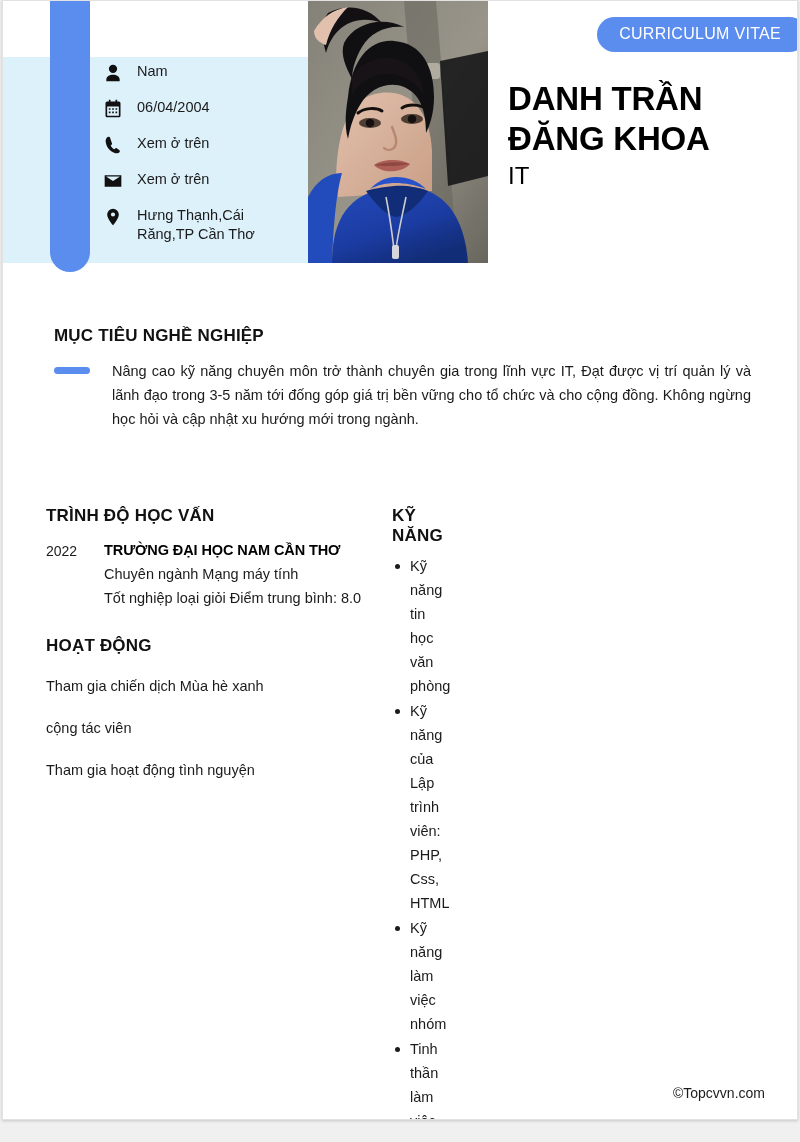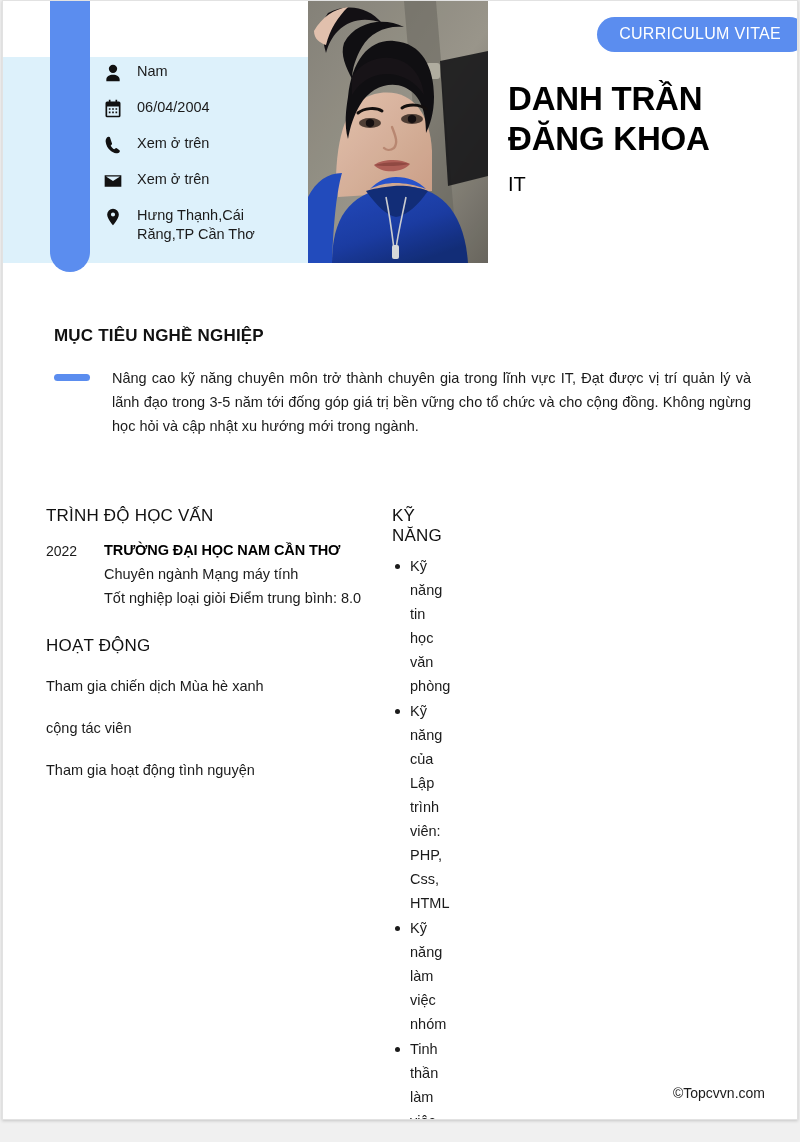--- a/index.html
+++ b/index.html
@@ -109,43 +109,43 @@
     width: 285px;
   }
   .full-name {
     font-size: 33px;
     font-weight: bold;
     line-height: 40px;
     color: #000000;
     letter-spacing: -0.2px;
   }
   .job-title {
-    font-size: 20px;
+    font-size: 24px;
     color: #000000;
     line-height: 26px;
-    margin-top: 12px;
+    margin-top: 4px;
   }
 
   
   .objective {
     position: absolute;
     left: 0;
     top: 325px;
     width: 796px;
   }
   .obj-head {
     font-size: 17px;
     font-weight: bold;
     color: #111111;
     letter-spacing: 0.2px;
     margin-left: 51px;
   }
   .obj-body {
     display: flex;
-    margin-top: 20px;
+    margin-top: 13px;
   }
   .obj-dash {
     flex: 0 0 auto;
     width: 36px;
     height: 7px;
     border-radius: 4px;
     background: #5b8def;
     margin-left: 51px;
     margin-top: 8px;
   }
@@ -171,21 +171,21 @@
     box-sizing: border-box;
   }
   .col-right {
     width: 411px;
     padding-left: 389px;
     box-sizing: border-box;
     margin-left: -385px;
   }
   .sec-head {
     font-size: 17px;
-    font-weight: normal;
+    font-weight: bold;
     color: #111111;
     letter-spacing: 0.2px;
   }
   .sec-head.spaced { margin-top: 26px; }
 
   
   .edu-item {
     display: flex;
     margin-top: 12px;
   }

